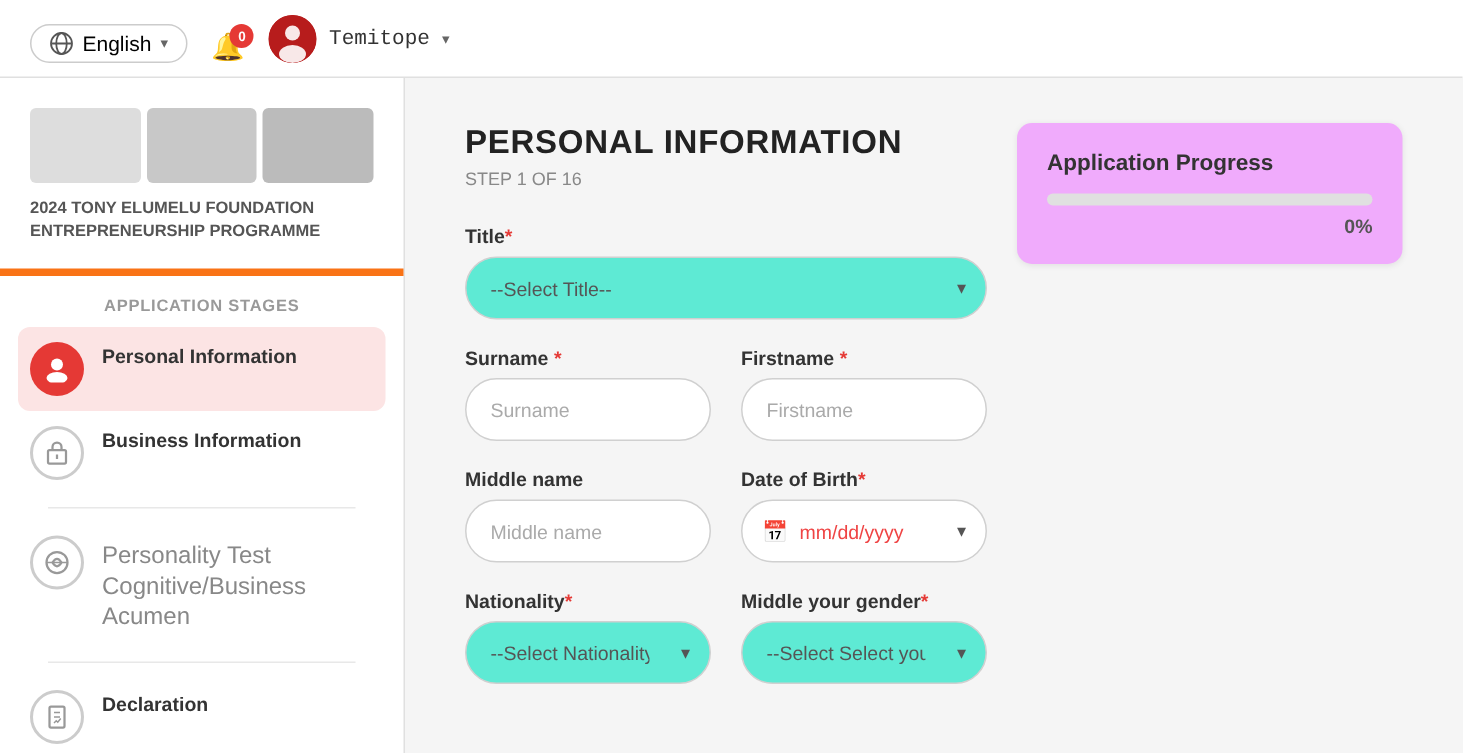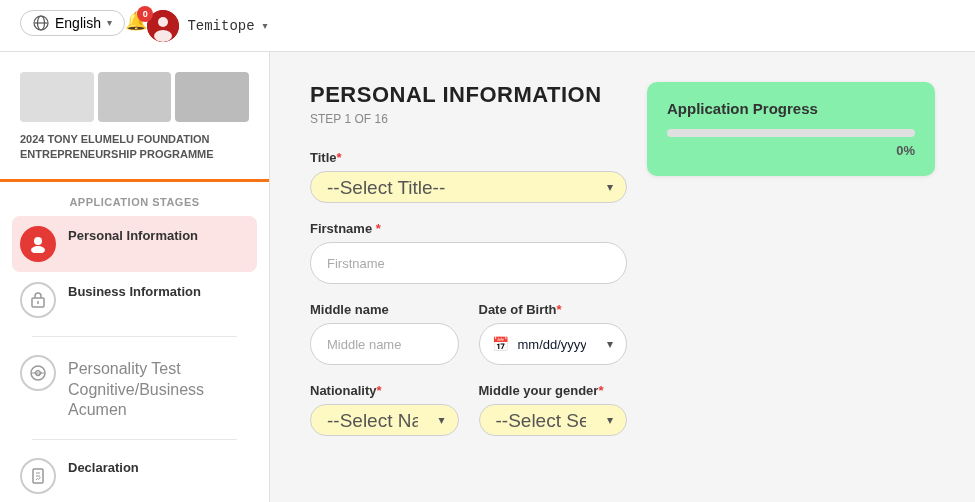--- a/index.html
+++ b/index.html
@@ -28,21 +28,22 @@
       height: 36px;
     }
     .logo-text {
       font-size: 16px;
       font-weight: 700;
       color: #333;
       letter-spacing: 1px;
     }
     .header-right {
       display: flex;
-      align-items: flex-start;
+      align-items: flex-end;
+      gap: 16px;
     }
     .lang-selector {
       display: flex;
       align-items: center;
       gap: 6px;
       border: 1px solid #ccc;
       border-radius: 20px;
       padding: 4px 12px;
       cursor: pointer;
       background: #fff;
@@ -95,21 +96,21 @@
       width: 270px;
       background: #fff;
       border-right: 1px solid #e0e0e0;
       padding: 0;
       flex-shrink: 0;
       display: flex;
       flex-direction: column;
     }
     .sidebar-program {
       padding: 20px 20px 16px;
-      border-bottom: 3px solid #f97316;
+      border-bottom: 5px solid #f97316;
     }
     .sidebar-bg-images {
       display: flex;
       gap: 4px;
       margin-bottom: 10px;
     }
     .sidebar-bg-img {
       flex: 1;
       height: 50px;
       background: #ddd;
@@ -174,27 +175,27 @@
     }
     .step-label {
       font-size: 12px;
       color: #888;
       margin-top: 4px;
       margin-bottom: 24px;
     }
 
     
     .progress-card {
-      background: #86efac;
+      background: #f0abfc;
       border-radius: 10px;
       padding: 18px 20px;
       box-shadow: 0 1px 4px rgba(0,0,0,0.08);
       margin-bottom: 8px;
       float: right;
-      width: 288px;
+      width: 257px;
       margin-left: 20px;
     }
     .progress-title { font-size: 15px; font-weight: 700; margin-bottom: 12px; }
     .progress-bar-bg {
       background: #e0e0e0;
       border-radius: 6px;
       height: 8px;
       margin-bottom: 6px;
     }
     .progress-bar-fill {
@@ -237,27 +238,27 @@
       outline: none;
       appearance: none;
     }
     .form-input::placeholder { color: #aaa; }
     .form-select-wrapper {
       position: relative;
       width: 100%;
     }
     .form-select {
       width: 100%;
-      height: 32px;
+      height: 42px;
       border: 1.5px solid #d0d0d0;
       border-radius: 24px;
       padding: 0 40px 0 16px;
-      font-size: 19px;
+      font-size: 13px;
       color: #555;
-      background: #fef9c3;
+      background: #5eead4;
       outline: none;
       appearance: none;
       cursor: pointer;
     }
     .select-chevron {
       position: absolute;
       right: 14px;
       top: 50%;
       transform: translateY(-50%);
       pointer-events: none;
@@ -277,21 +278,21 @@
       font-size: 14px;
       pointer-events: none;
     }
     .date-select {
       width: 100%;
       height: 42px;
       border: 1.5px solid #d0d0d0;
       border-radius: 24px;
       padding: 0 40px 0 38px;
       font-size: 13px;
-      color: #0f172a;
+      color: #ef4444;
       background: #fff;
       outline: none;
       appearance: none;
       cursor: pointer;
     }
     .date-chevron {
       position: absolute;
       right: 14px;
       top: 50%;
       transform: translateY(-50%);
@@ -431,20 +432,26 @@
             <option>Ms.</option>
             <option>Dr.</option>
           </select>
           <span class="select-chevron">▾</span>
         </div>
       </div>
 
       <div class="form-row">
         <div class="form-group">
           <div class="field-label">
+            <span>Surname</span><span class="req"> *</span>
+          </div>
+          <input type="text" class="form-input" placeholder="Surname" style="">
+        </div>
+        <div class="form-group">
+          <div class="field-label">
             <span>Firstname</span><span class="req"> *</span>
           </div>
           <input type="text" class="form-input" placeholder="Firstname" style="">
         </div>
       </div>
 
       <div class="form-row">
         <div class="form-group">
           <div class="field-label">Middle name</div>
           <input type="text" class="form-input" placeholder="Middle name" style="">

